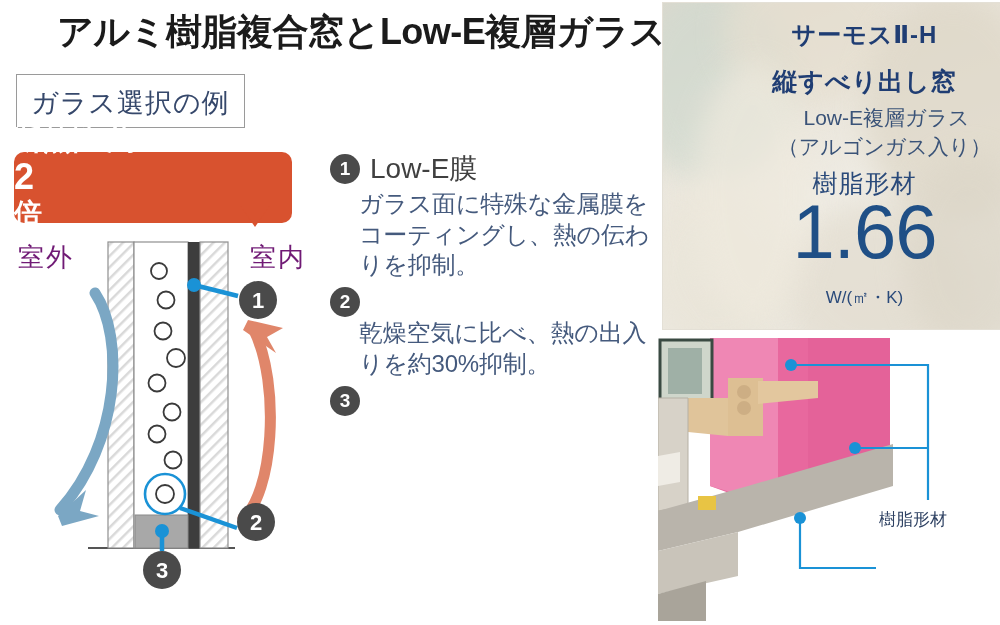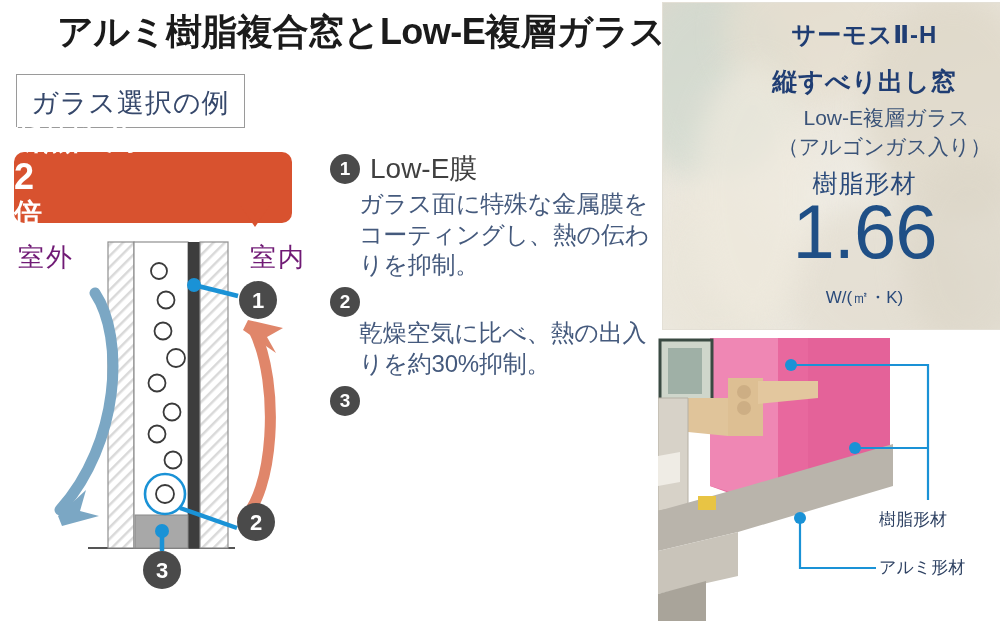--- a/index.html
+++ b/index.html
@@ -258,15 +258,14 @@
     <path d="M 791 365 L 928 365 L 928 500" fill="none" stroke="#1a92d6" stroke-width="2.2"></path>
 
     <circle cx="855" cy="448" r="6" fill="#1a92d6"></circle>
     <path d="M 855 448 L 928 448" fill="none" stroke="#1a92d6" stroke-width="2.2"></path>
 
     <circle cx="800" cy="518" r="6" fill="#1a92d6"></circle>
     <path d="M 800 518 L 800 568 L 876 568" fill="none" stroke="#1a92d6" stroke-width="2.2"></path>
   </svg>
 
   <div class="rb-label lbl-resin">樹脂形材</div>
-  <div class="rb-label lbl-alumi">アルミ形材</div>
 
 </div>
 
 </body></html>

